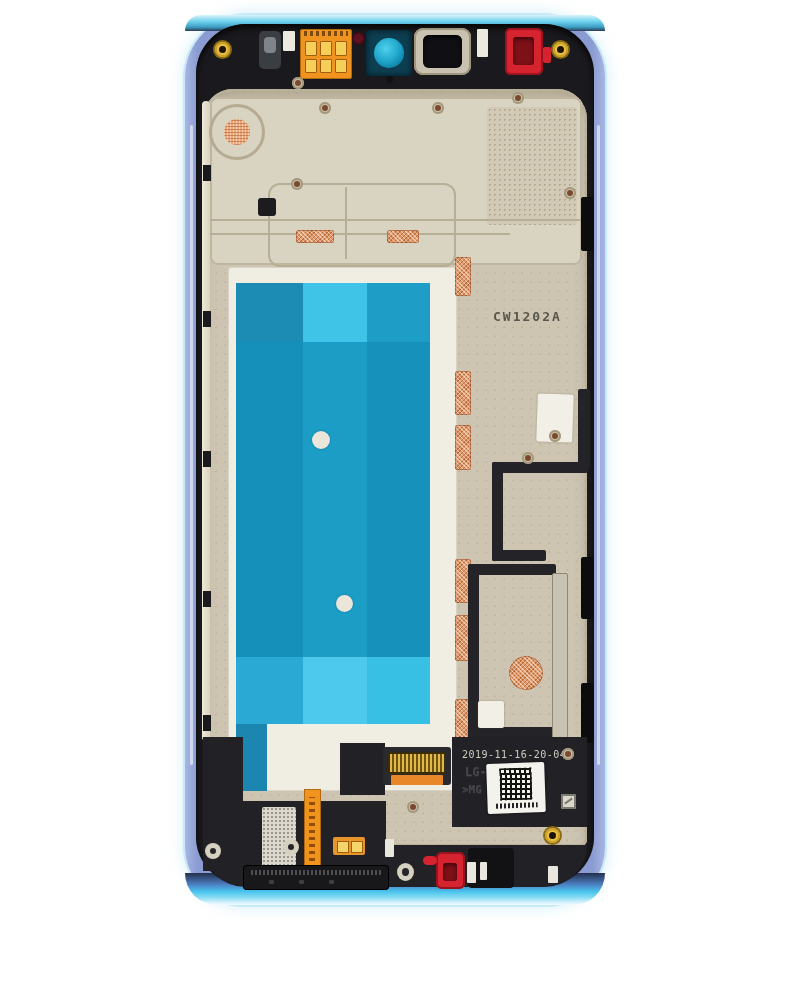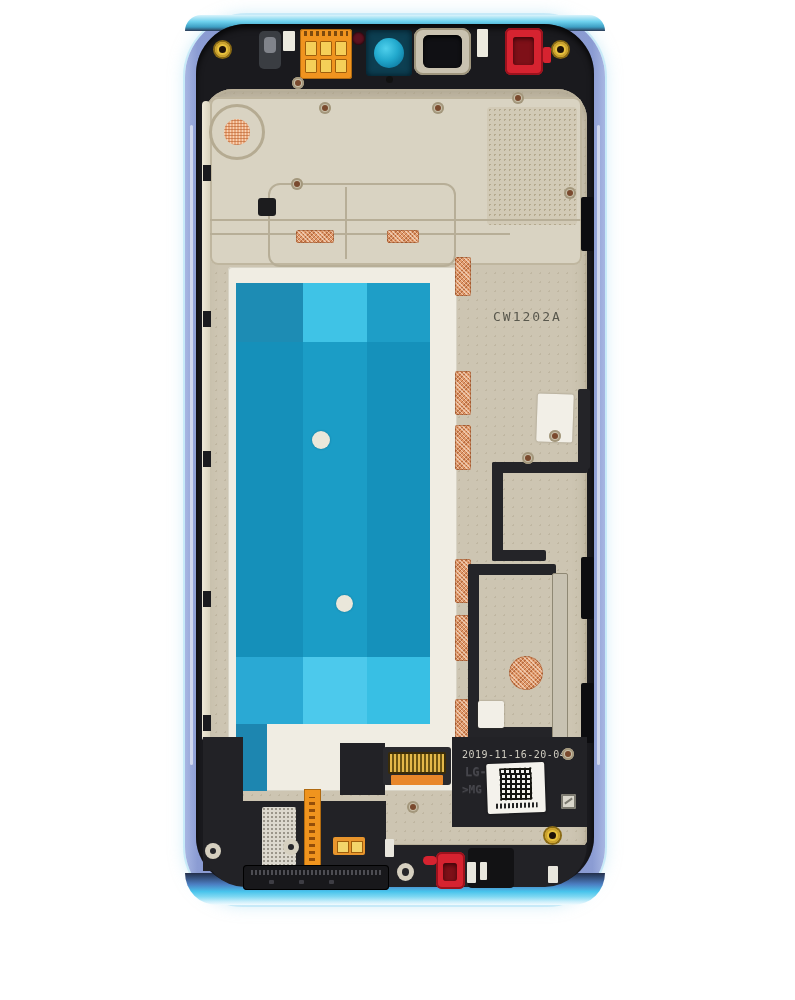--- a/index.html
+++ b/index.html
@@ -140,21 +140,21 @@
   .gold-pads2 span{position:absolute;top:4px;width:10px;height:10px;background:#f3d56a;border:1px solid #9e5e0c;}
   .grille{left:58px;top:850px;width:146px;height:25px;background:#18181b;border-radius:4px;box-shadow:inset 0 0 0 1px #000;}
   .grille .micro{position:absolute;left:8px;top:5px;width:130px;height:5px;
         background:repeating-linear-gradient(90deg,#5a5a60 0 2px,transparent 2px 4px);opacity:.8;}
   .grille .d{position:absolute;top:15px;width:5px;height:4px;background:#3d3d44;border-radius:1px;}
   .port-hole{left:283px;top:833px;width:46px;height:40px;background:#121214;border-radius:4px;}
   .boss{border-radius:50%;background:#d6d0c0;}
   .boss::after{content:"";position:absolute;left:29%;top:29%;width:42%;height:42%;border-radius:50%;background:#26262a;}
   .wpad{background:#e8e6dd;border-radius:1px;}
   .cream-rail{left:17px;top:86px;width:8px;height:640px;background:linear-gradient(90deg,#efe9d8,#d9d2bd);border-radius:4px;}
-  .stamp-text{color:#45453c;font-size:13px;font-weight:normal;letter-spacing:2px;opacity:.85;}
+  .stamp-text{color:#45453c;font-size:13px;font-weight:bold;letter-spacing:2px;opacity:.85;}
 </style>
 </head>
 <body>
 
 <div class="abs phone">
 
   <div class="abs edge-top"></div>
   <div class="abs edge-bottom"></div>
   <div class="abs side-highlight" style="left:5px;top:110px;height:640px;"></div>
   <div class="abs side-highlight" style="left:412px;top:110px;height:640px;"></div>

